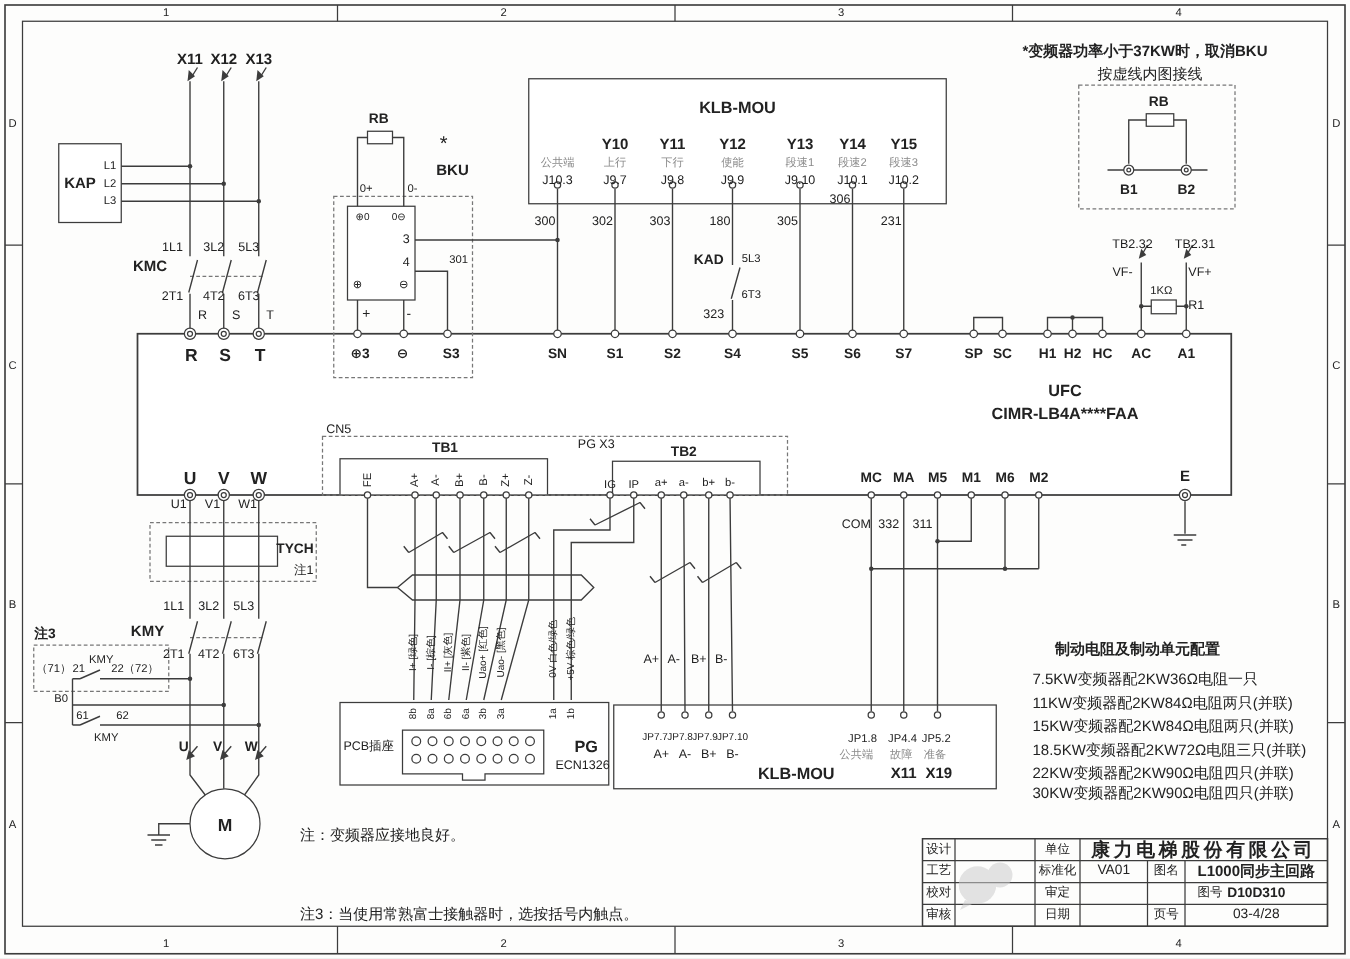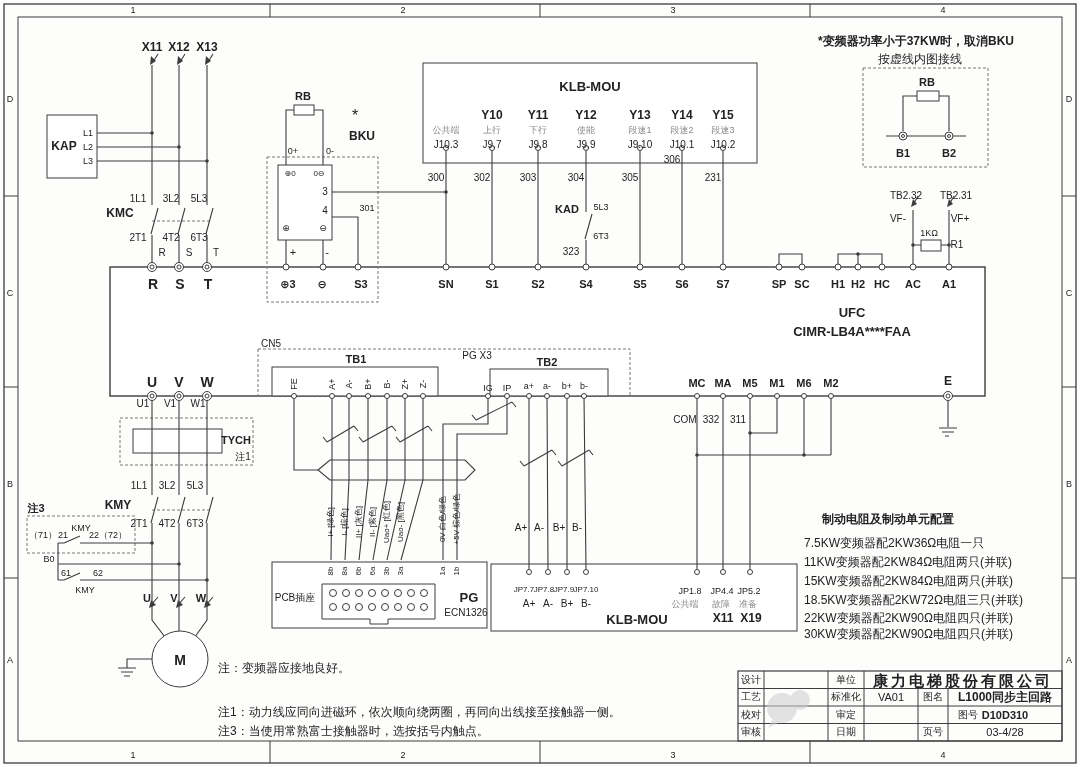--- a/index.html
+++ b/index.html
@@ -1,21 +1,21 @@
 <!DOCTYPE html>
 <html><head>
 <meta charset="utf-8">
 <style>
   html,body{margin:0;padding:0;background:#ddd;}
   .sheet{position:relative;width:1080px;height:767px;background:#fdfdfc;overflow:hidden;
          font-family:"Liberation Sans","DejaVu Sans",sans-serif;}
   svg{position:absolute;left:0;top:0;z-index:1;}
   .lb{position:absolute;transform:translate(-50%,-50%);font-family:"Liberation Sans","DejaVu Sans",sans-serif;
       color:#222;white-space:nowrap;line-height:1;z-index:2;}
-  .ll{transform:translate(0,-50%);}
+  .ll{transform:translate(0,-50%);margin-left:22px;}
   .v{transform:translate(-50%,-50%) rotate(-90deg);}
   .b{font-weight:700;}
   .gy{color:#8a8a8a;}
   .f8{font-size:8px;}.f9{font-size:9px;}.f10{font-size:10px;}.f11{font-size:11px;}
   .f12{font-size:12px;}.f13{font-size:13px;}.f14{font-size:14px;font-weight:700;}
   .ttl{font-size:15px;font-weight:700;letter-spacing:3px;}
   .wm{position:absolute;transform:translate(-50%,-50%);font-size:33px;font-weight:700;
       color:#c9c9c9;opacity:.6;letter-spacing:2px;z-index:5;white-space:nowrap;}
 </style>
 </head>
@@ -302,21 +302,21 @@
 <div class="lb f10" style="left:446px;top:145px">J10.3</div>
 <div class="lb f10" style="left:492px;top:145px">J9.7</div>
 <div class="lb f10" style="left:538px;top:145px">J9.8</div>
 <div class="lb f10" style="left:586px;top:145px">J9.9</div>
 <div class="lb f10" style="left:640px;top:145px">J9.10</div>
 <div class="lb f10" style="left:682px;top:145px">J10.1</div>
 <div class="lb f10" style="left:723px;top:145px">J10.2</div>
 <div class="lb f10" style="left:436px;top:178px">300</div>
 <div class="lb f10" style="left:482px;top:178px">302</div>
 <div class="lb f10" style="left:528px;top:178px">303</div>
-<div class="lb f10" style="left:576px;top:178px">304</div>
+<div class="lb f10" style="left:576px;top:178px">180</div>
 <div class="lb f10" style="left:630px;top:178px">305</div>
 <div class="lb f10" style="left:672px;top:160px">306</div>
 <div class="lb f10" style="left:713px;top:178px">231</div>
 <div class="lb f11 b" style="left:567px;top:209px">KAD</div>
 <div class="lb f9" style="left:601px;top:207px">5L3</div>
 <div class="lb f9" style="left:601px;top:236px">6T3</div>
 <div class="lb f10" style="left:571px;top:252px">323</div>
 
 <div class="lb f14" style="left:153px;top:284px">R</div>
 <div class="lb f14" style="left:180px;top:284px">S</div>
@@ -451,21 +451,20 @@
 
 <div class="lb f12 ll b" style="left:822px;top:519px">制动电阻及制动单元配置</div>
 <div class="lb f12 ll" style="left:804px;top:543px">7.5KW变频器配2KW36Ω电阻一只</div>
 <div class="lb f12 ll" style="left:804px;top:562px">11KW变频器配2KW84Ω电阻两只(并联)</div>
 <div class="lb f12 ll" style="left:804px;top:581px">15KW变频器配2KW84Ω电阻两只(并联)</div>
 <div class="lb f12 ll" style="left:804px;top:600px">18.5KW变频器配2KW72Ω电阻三只(并联)</div>
 <div class="lb f12 ll" style="left:804px;top:618px">22KW变频器配2KW90Ω电阻四只(并联)</div>
 <div class="lb f12 ll" style="left:804px;top:634px">30KW变频器配2KW90Ω电阻四只(并联)</div>
 
 <div class="lb f12 ll" style="left:218px;top:668px">注：变频器应接地良好。</div>
-<div class="lb f12 ll" style="left:218px;top:712px">注1：动力线应同向进磁环，依次顺向绕两圈，再同向出线接至接触器一侧。</div>
 <div class="lb f12 ll" style="left:218px;top:731px">注3：当使用常熟富士接触器时，选按括号内触点。</div>
 
 <div class="lb f10" style="left:751px;top:680px">设计</div>
 <div class="lb f10" style="left:846px;top:680px">单位</div>
 <div class="lb ttl" style="left:963px;top:680px">康力电梯股份有限公司</div>
 <div class="lb f10" style="left:751px;top:697px">工艺</div>
 <div class="lb f10" style="left:846px;top:697px">标准化</div>
 <div class="lb f11" style="left:891px;top:697px">VA01</div>
 <div class="lb f10" style="left:933px;top:697px">图名</div>
 <div class="lb f12 b" style="left:1005px;top:697px">L1000同步主回路</div>

